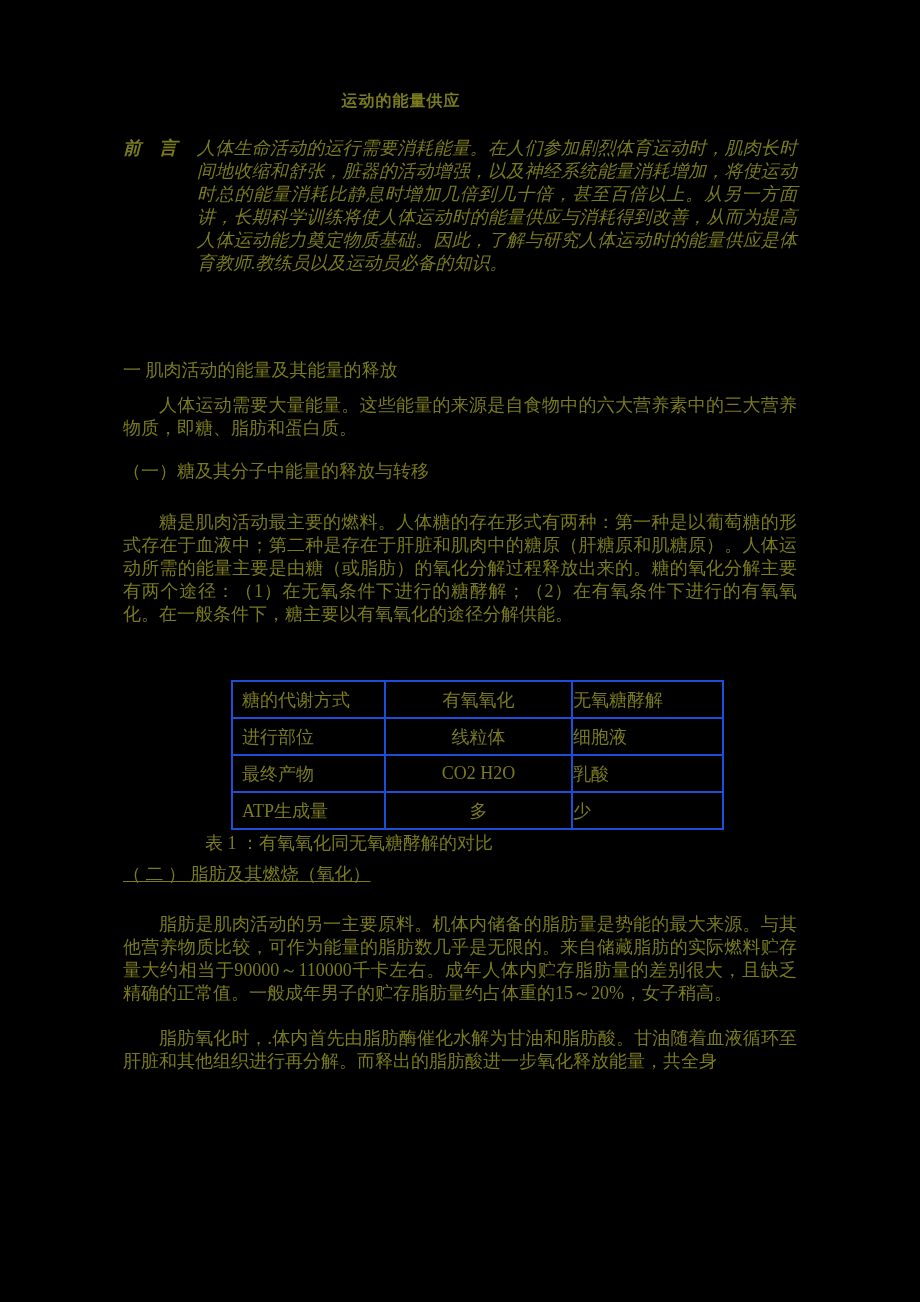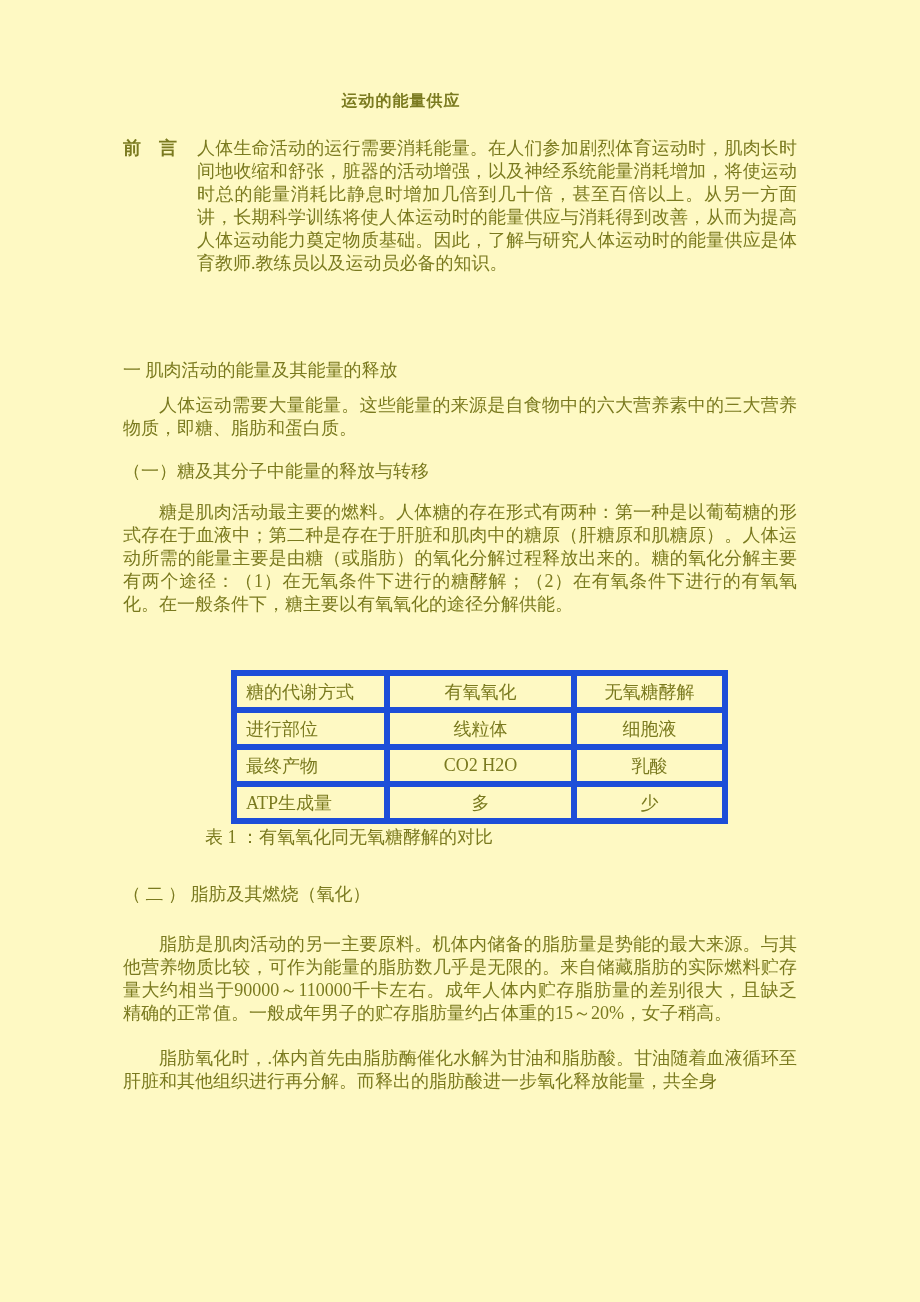--- a/index.html
+++ b/index.html
@@ -6,70 +6,70 @@
   html, body { background: #ffffff; }
   body {
     width: 920px;
     height: 1302px;
     margin: 0 auto;
     font-family: "Liberation Serif", "DejaVu Serif", serif;
     color: #7a7a1f;
     font-size: 18px;
     overflow: hidden;
   }
-  .page { width: 920px; height: 1302px; padding: 90px 123px 0 123px; background: #fef9c3; }
+  .page { width: 920px; height: 1302px; padding: 90px 123px 0 123px; background: #000000; }
 
   .doc-title {
     font-size: 16px;
     font-weight: bold;
     text-align: center;
     padding-right: 118px;
     line-height: 21px;
     letter-spacing: 1px;
   }
 
-  .preface { display: flex; margin-top: 26px; }
+  .preface { display: flex; margin-top: 26px; font-style: italic; }
   .preface-label {
     flex: 0 0 74px;
     width: 74px;
     font-weight: bold;
     white-space: pre;
     line-height: 23px;
   }
   p, .caption { line-height: 23px; text-align: justify; }
 
   .section-heading {
     margin-top: 84px;
     font-size: 18px;
     font-weight: normal;
     line-height: 23px;
   }
 
   .para { margin-top: 12px; text-indent: 2em; }
   .sub-heading { margin-top: 20px; line-height: 23px; text-align: left; }
-  .sub-body { margin-top: 18px; text-indent: 2em; }
+  .sub-body { margin-top: 28px; text-indent: 2em; }
 
   table.data-table {
     border-collapse: collapse;
     margin: 54px 0 0 108px;
     table-layout: fixed;
   }
   table.data-table td {
-    border: 6px solid #1d4ed8;
+    border: 2px solid #1d4ed8;
     height: 37px;
     font-size: 18px;
     vertical-align: middle;
   }
   td.col1 { width: 153px; text-align: left; padding-left: 9px; }
   td.col2 { width: 187px; text-align: center; }
-  td.col3 { width: 151px; text-align: center; }
+  td.col3 { width: 151px; }
 
   .caption { margin: 2px 0 0 82px; text-align: left; }
 
-  .sub-heading-2 { margin-top: 34px; line-height: 23px; text-align: left; }
+  .sub-heading-2 { margin-top: 8px; line-height: 23px; text-align: left; text-decoration: underline; }
   .para-late1 { margin-top: 27px; text-indent: 2em; }
   .para-late2 { margin-top: 22px; text-indent: 2em; }
 </style>
 </head>
 <body>
 
 <div class="page">
 
   <div class="doc-title">运动的能量供应</div>
 

